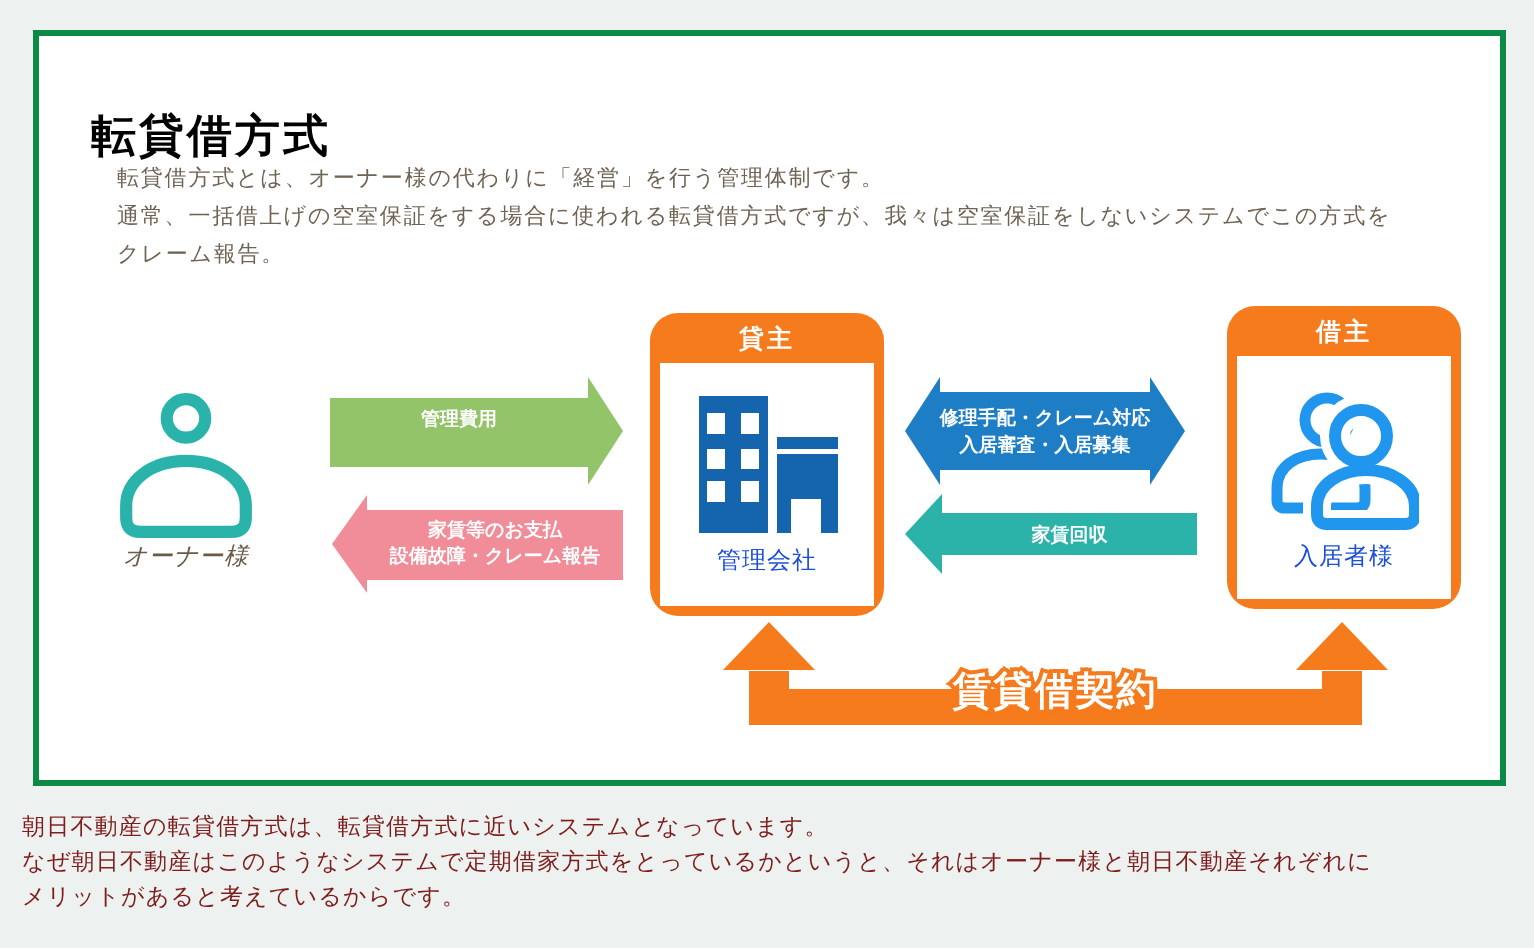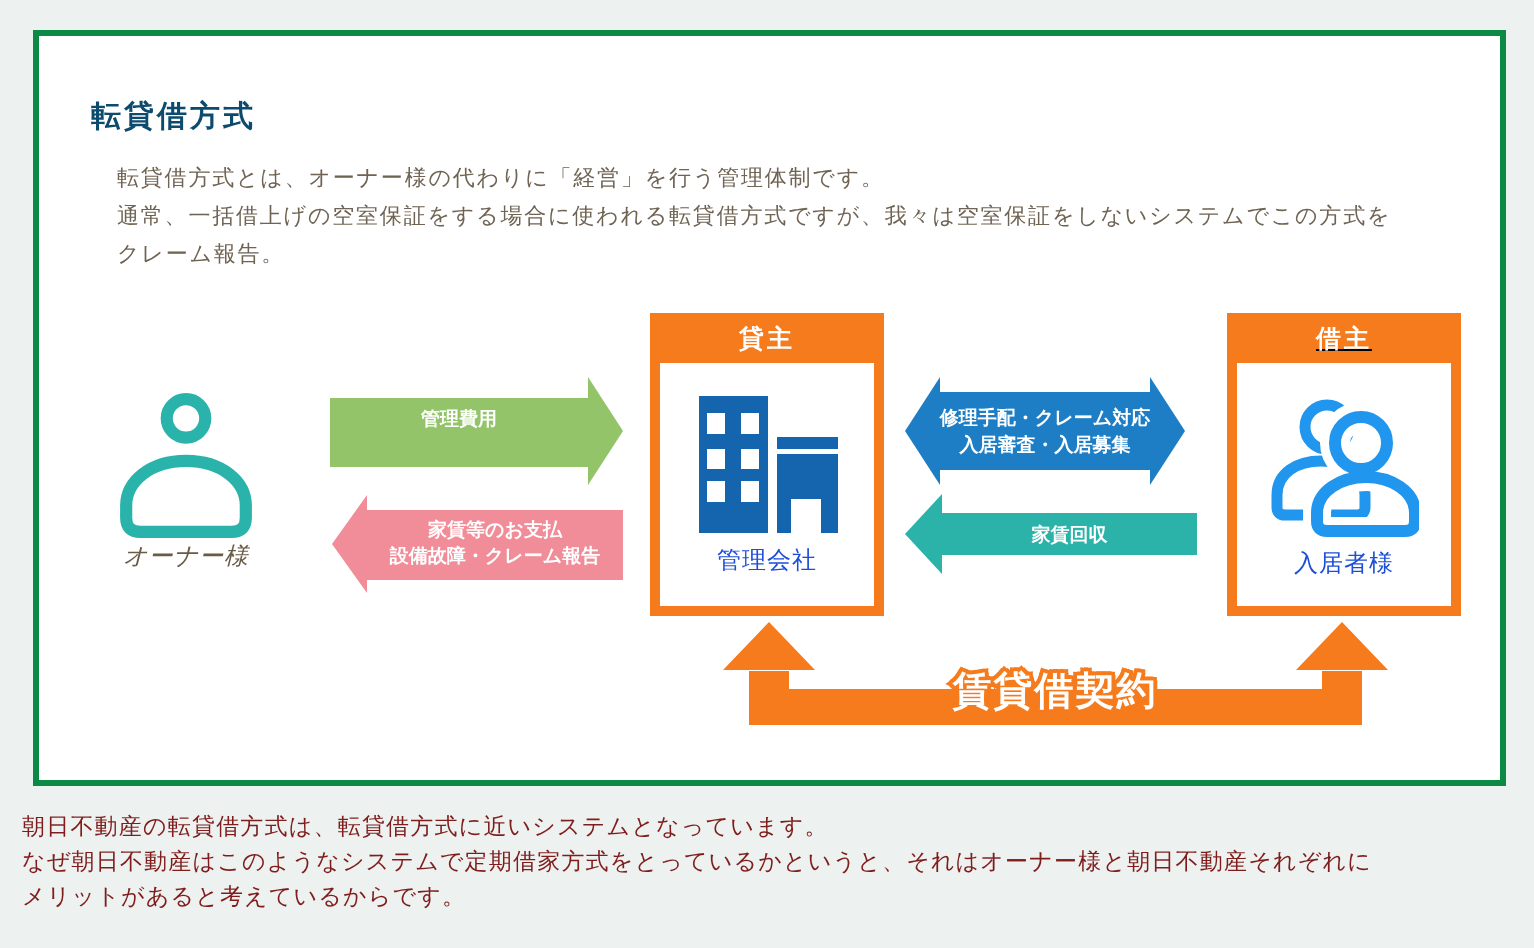--- a/index.html
+++ b/index.html
@@ -12,21 +12,21 @@
   .abs{position:absolute;}
 
   
   .frame{
     left:33px;top:30px;width:1473px;height:756px;
     box-sizing:border-box;border:6px solid #0a8a45;background:#ffffff;
   }
   .panel-title{
     left:71px;top:76px;
     font-family:"Liberation Serif",serif;
-    font-size:30px;font-weight:bold;color:#0c4a6e;letter-spacing:3px;padding-left:20px;
+    font-size:45px;font-weight:bold;color:#000000;letter-spacing:3px;padding-left:20px;
   }
   .intro{
     left:85px;top:159px;
     font-size:22px;line-height:38px;letter-spacing:1.8px;color:#6f6353;
     white-space:nowrap;
     margin-left:32px;
   }
 
   
   .owner-icon{left:118px;top:392px;}
@@ -63,28 +63,28 @@
   .ar-blue .arrow-text{top:27px;}
 
   
   .ar-teal{left:905px;top:494px;width:292px;height:80px;}
   .ar-teal .body{position:absolute;left:37px;top:19px;width:255px;height:42px;background:#2bb3aa;}
   .ar-teal .head{position:absolute;left:0;top:0;width:0;height:0;
     border-top:40px solid transparent;border-bottom:40px solid transparent;border-right:37px solid #2bb3aa;}
   .ar-teal .arrow-text{top:27px;left:37px;width:255px;}
 
   
-  .entity-box{width:234px;height:303px;background:#f57b1d;}
+  .entity-box{width:234px;height:303px;background:#f57b1d;border-radius:28px;}
   .entity-header{height:50px;display:flex;align-items:center;justify-content:center;
     color:#ffffff;font-size:25px;font-weight:bold;letter-spacing:3px;}
   .entity-body{position:absolute;left:10px;right:10px;top:50px;bottom:10px;background:#ffffff;
     display:flex;flex-direction:column;align-items:center;justify-content:center;gap:10px;}
   .entity-label{font-size:24px;color:#1d4ed8;letter-spacing:1px;}
   .box-landlord{left:650px;top:313px;}
-  .box-tenant{left:1227px;top:313px;text-decoration:underline;}
+  .box-tenant{left:1227px;top:306px;}
 
   
   .lease-bar{left:749px;top:689px;width:613px;height:36px;background:#f57b1d;}
   .lease-stem{top:671px;width:40px;height:19px;background:#f57b1d;}
   .stem-l{left:749px;} .stem-r{left:1322px;}
   .lease-tri{top:622px;width:0;height:0;
     border-left:46px solid transparent;border-right:46px solid transparent;border-bottom:48px solid #f57b1d;}
   .tri-l{left:723px;} .tri-r{left:1296px;}
   .lease-label{
     left:880px;top:664px;width:350px;text-align:center;

